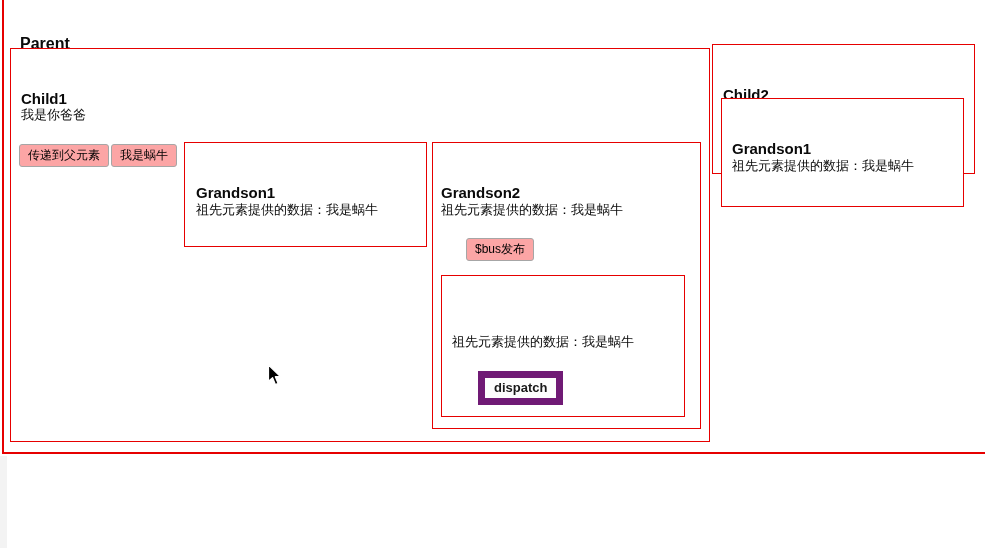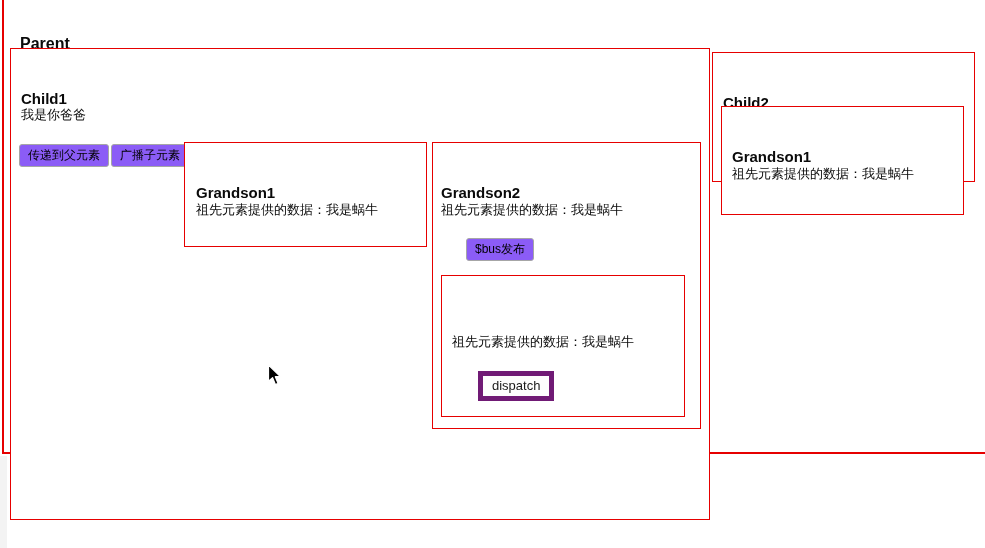--- a/index.html
+++ b/index.html
@@ -36,46 +36,47 @@
     font-size: 13px;
     line-height: 19px;
     white-space: nowrap;
     color: #0a0a0a;
   }
   .native-btn {
     font-family: "Liberation Sans", "DejaVu Sans", sans-serif;
     font-size: 12px;
     line-height: 14px;
     color: #000000;
-    background: #8b5cf6;
+    background: #fca5a5;
     border: 1px solid #a6a6a6;
     border-radius: 3px;
     padding: 3px 8px 4px 8px;
     white-space: nowrap;
     cursor: default;
   }
   .rounded-btn {
     font-family: "Liberation Sans", "DejaVu Sans", sans-serif;
     font-size: 13px;
     line-height: 15px;
     color: #1a1a1a;
     background: #fdfdfd;
-    border: 5px solid #701a75;
+    border: 7px solid #701a75;
     border-radius: 0;
     padding: 2px 9px 3px 9px;
     white-space: nowrap;
     cursor: default;
+    font-weight: bold;
   }
 
   
   #parentBox   { left: 2px;   top: -6px;  width: 1004px; height: 460px; border-width: 2px; }
   #parentBox > .box-title { left: 16px; top: 14px; font-size: 16px; }
 
-  #child1Box   { left: 6px;   top: 52px;  width: 700px;  height: 472px; }
-  #child2Box   { left: 708px; top: 56px;  width: 263px;  height: 130px; text-decoration: underline; }
+  #child1Box   { left: 6px;   top: 52px;  width: 700px;  height: 394px; }
+  #child2Box   { left: 708px; top: 48px;  width: 263px;  height: 130px; text-decoration: underline; }
 
   #gs1Box      { left: 173px; top: 93px;  width: 243px;  height: 105px; }
   #gs2Box      { left: 421px; top: 93px;  width: 269px;  height: 287px; }
   #ggs1Box     { left: 8px;   top: 132px; width: 244px;  height: 142px; }
   #c2gs1Box    { left: 8px;   top: 53px;  width: 243px;  height: 109px; }
 
   .btn-row {
     position: absolute;
     left: 8px;
     top: 95px;
@@ -116,21 +117,21 @@
 
   <div class="box" id="parentBox">
     <div class="box-title">Parent</div>
 
     <div class="box" id="child1Box">
       <div class="box-title">Child1</div>
       <div class="box-text">我是你爸爸</div>
 
       <div class="btn-row">
         <button class="native-btn">传递到父元素</button>
-        <button class="native-btn">广播子元素</button>
+        <button class="native-btn">我是蜗牛</button>
       </div>
 
       <div class="box" id="gs1Box">
         <div class="box-title" style="left:11px;">Grandson1</div>
         <div class="box-text" style="left:11px; top:57px;">祖先元素提供的数据：我是蜗牛</div>
       </div>
 
       <div class="box" id="gs2Box">
         <div class="box-title" style="left:8px;">Grandson2</div>
         <div class="box-text" style="left:8px; top:57px;">祖先元素提供的数据：我是蜗牛</div>

